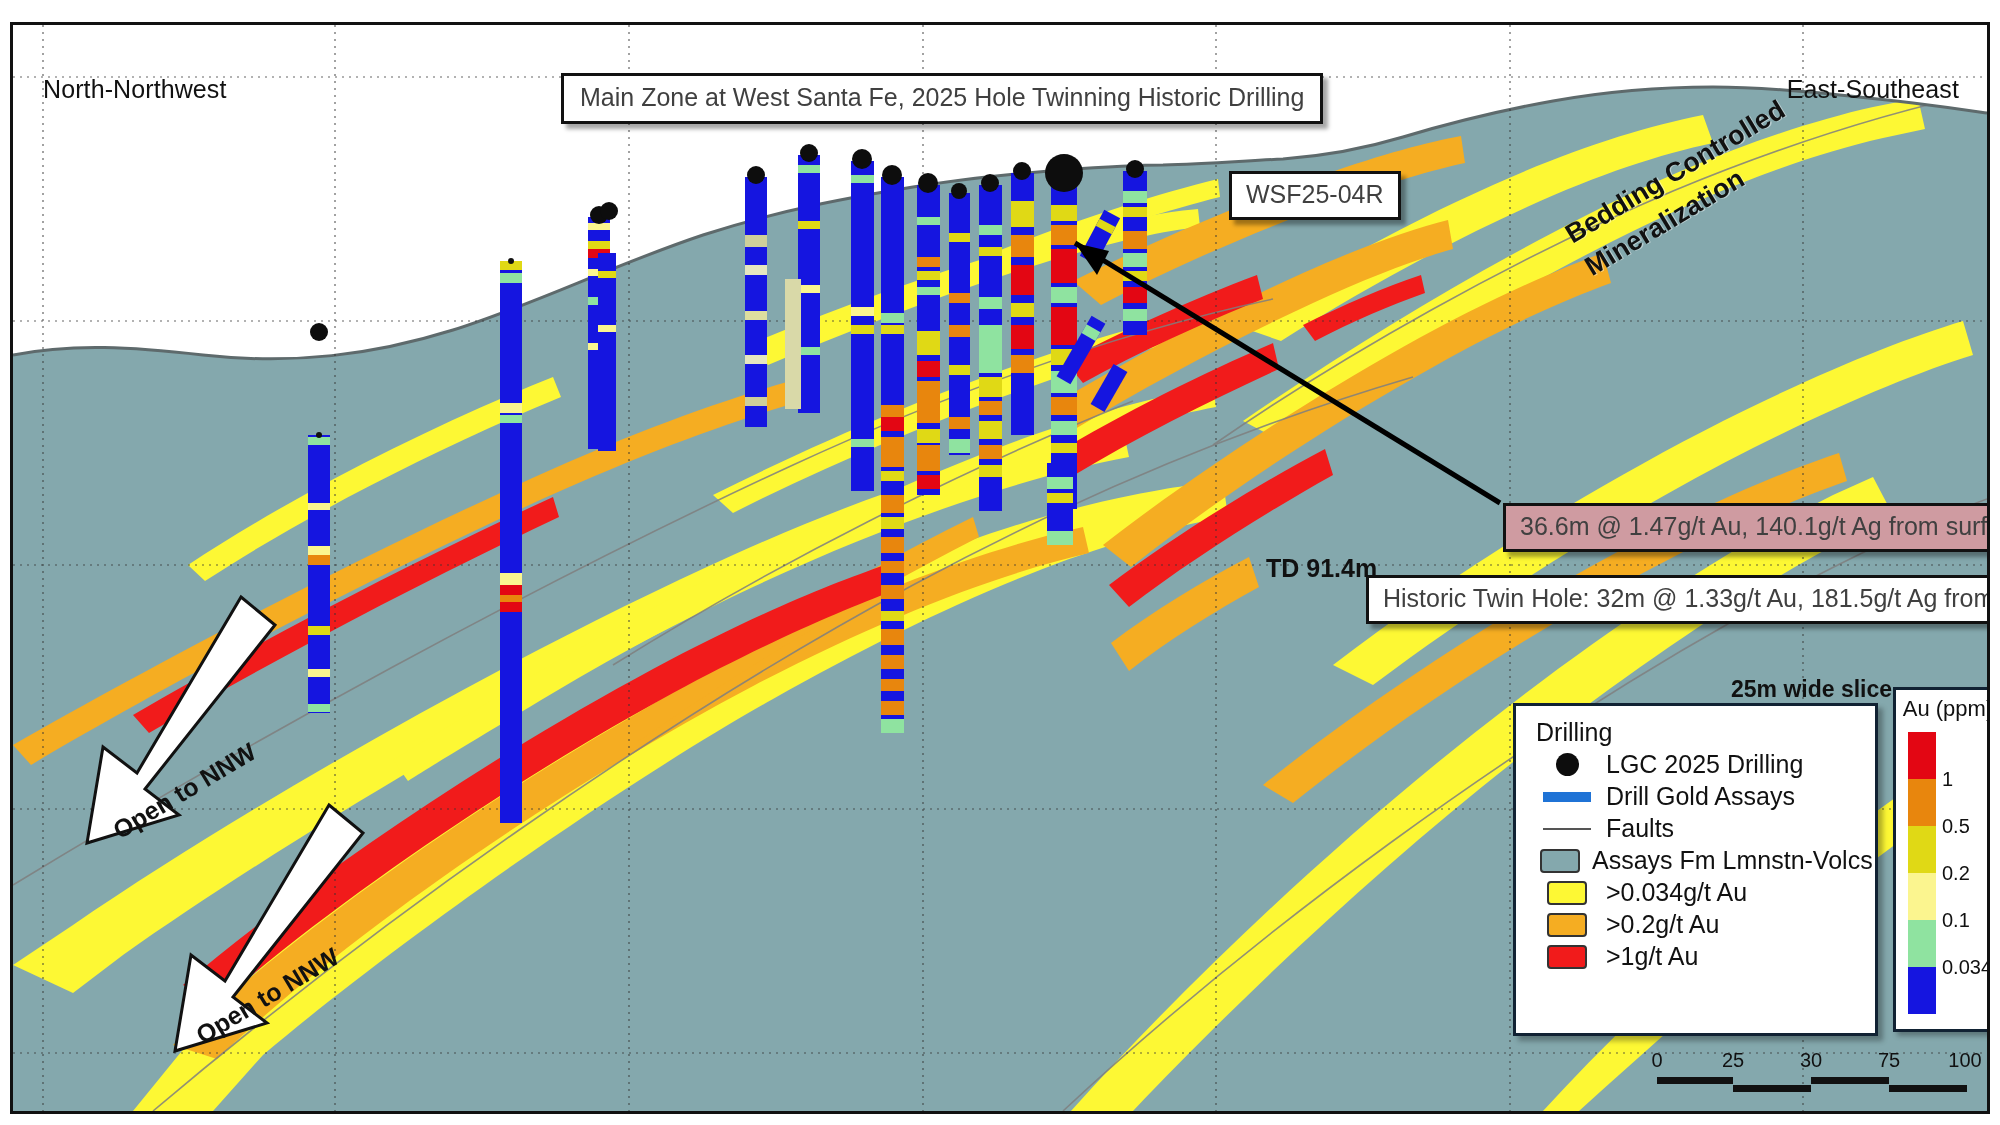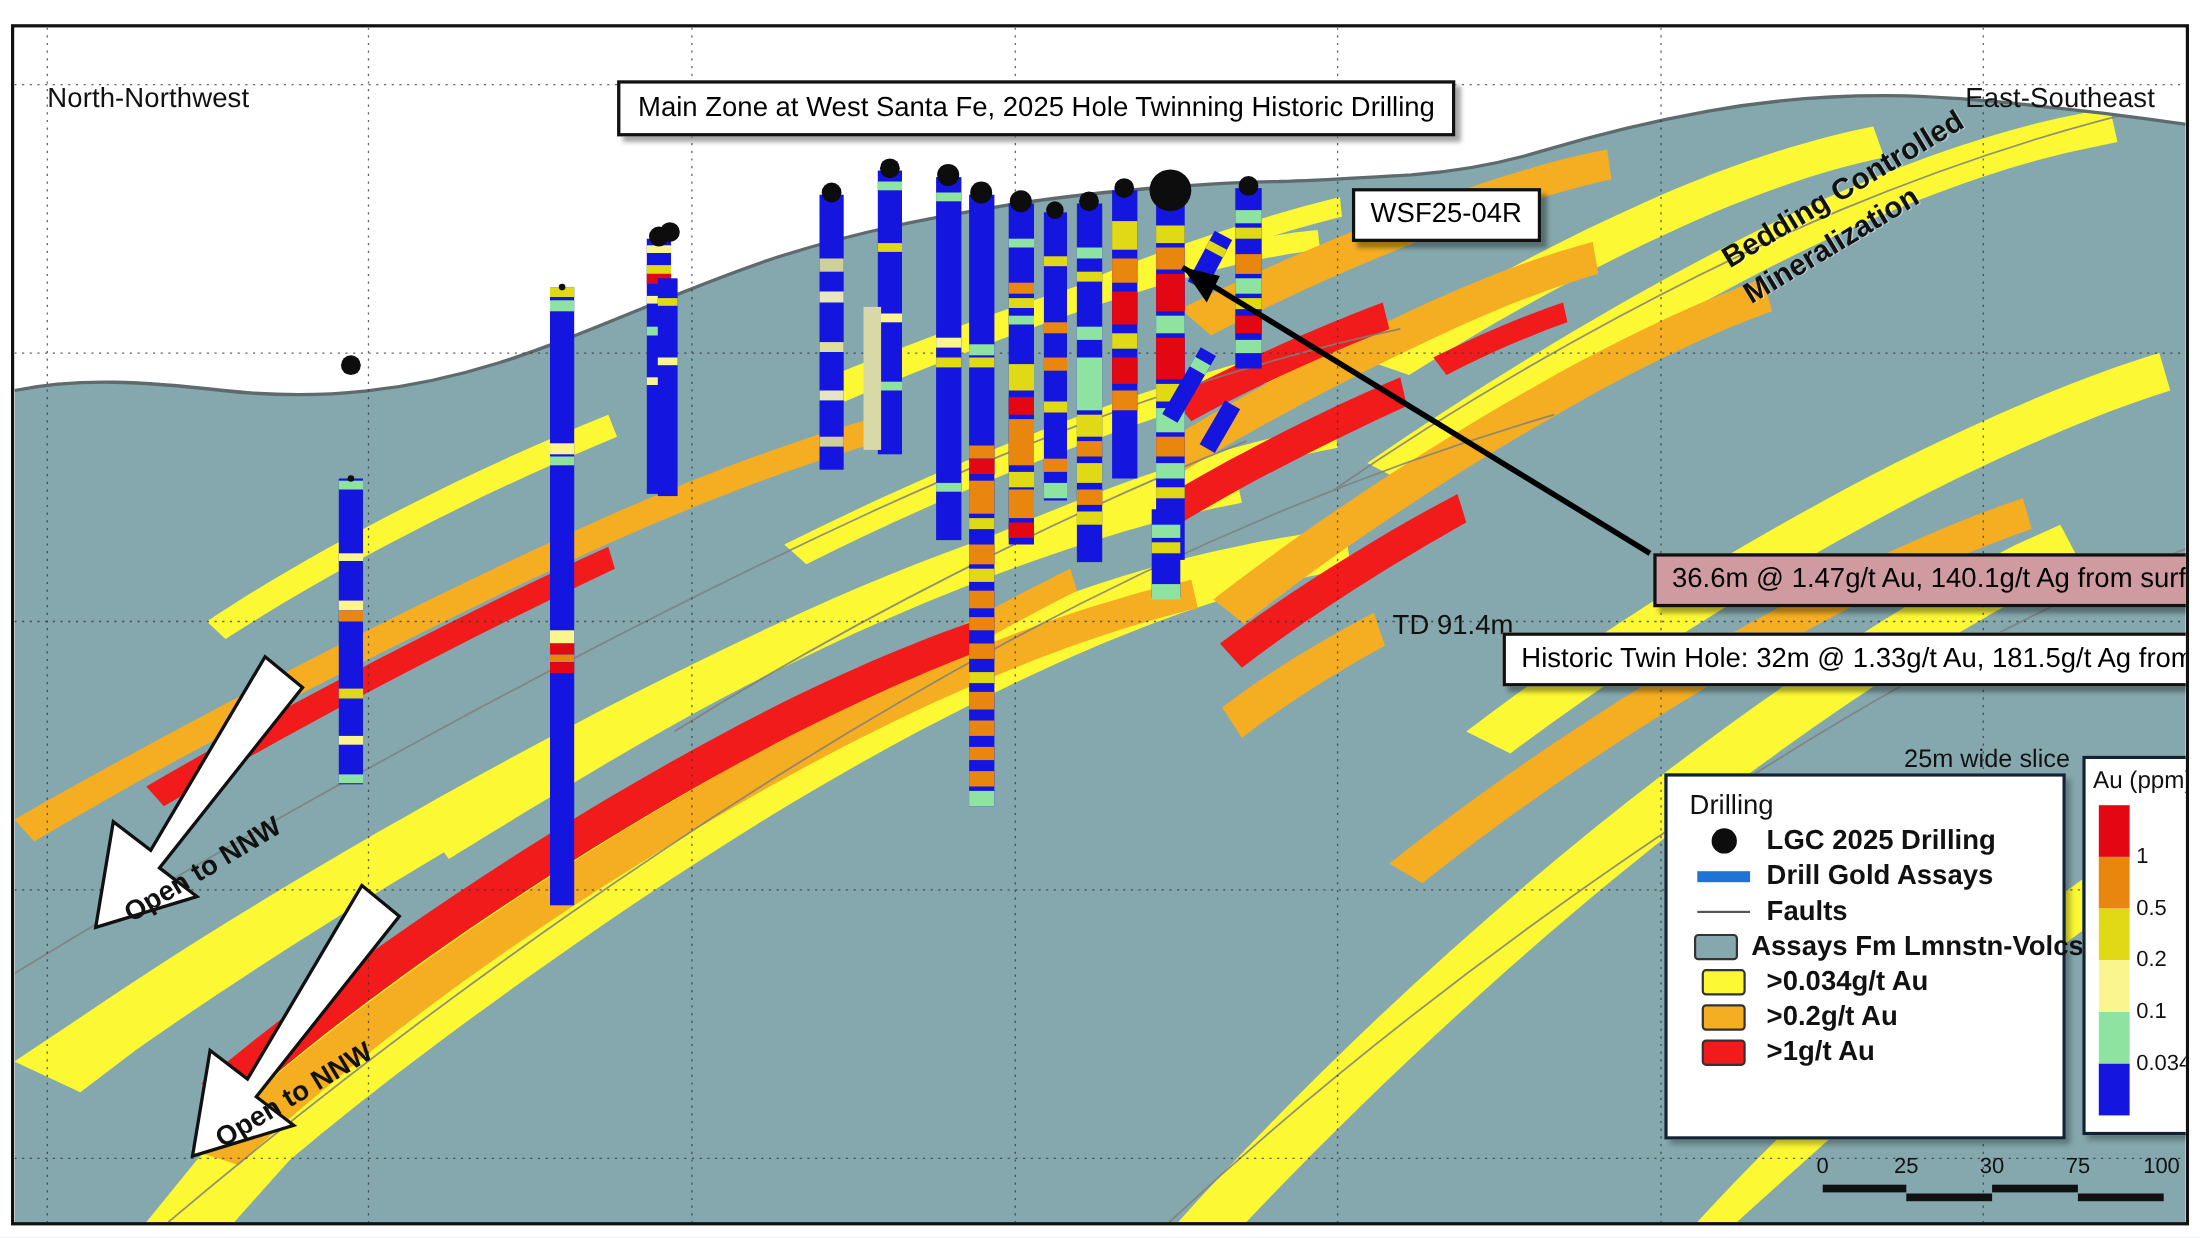--- a/index.html
+++ b/index.html
@@ -36,21 +36,21 @@
     letter-spacing: .1px;
   }
   .dir-nnw { left: 30px;  top: 50px; }
   .dir-ese { right: 28px; top: 50px; }
 
   
   .callout {
     position: absolute;
     border: 3px solid #111;
     background: #ffffff;
-    color: #000000;
+    color: #404040;
     white-space: nowrap;
     box-shadow: 5px 5px 4px rgba(0,0,0,.35);
     display: flex; align-items: center; justify-content: center;
   }
   .title-box {
     left: 548px; top: 48px;
     padding: 7px 16px 9px 16px;
     font-size: 25px;
   }
   .hole-box {
@@ -68,20 +68,21 @@
     padding: 6px 14px 8px 14px;
     font-size: 25px;
     background: #cf9ba1;
   }
 
   
   .map-text {
     position: absolute;
     color: #111;
     white-space: nowrap;
+    font-weight: bold;
   }
   .td-label { left: 1253px; top: 529px; font-size: 25px; }
   .slice-label { left: 1718px; top: 651px; font-size: 23px; }
   .bedding-label {
     left: 1545px; top: 195px;
     font-size: 27px;
     font-weight: 600;
     transform: rotate(-31deg);
     transform-origin: left top;
     line-height: 1.42;
@@ -108,21 +109,20 @@
     padding: 12px 14px 0 14px;
     color: #111;
   }
   .legend-title { font-size: 26px; margin: 2px 0 12px 6px; }
   .legend-group { font-size: 25px; margin: 0 0 2px 6px; }
   .legend-row {
     display: flex; align-items: center;
     margin: 0 0 1px 10px;
     font-size: 25px;
     height: 31px;
-    font-weight: bold;
   }
   .legend-row .lbl { margin-left: 12px; white-space: nowrap; }
   .sym-wrap { width: 54px; display: flex; align-items: center; justify-content: center; }
   .sym-dot { width: 23px; height: 23px; border-radius: 50%; background: #0d0d0d; }
   .sym-bar { width: 48px; height: 10px; background: #1f73d6; }
   .sym-line { width: 48px; height: 2px; background: #555; }
   .sym-box { width: 40px; height: 24px; border: 2px solid #333; border-radius: 4px; }
 
   
   .ramp-box {

